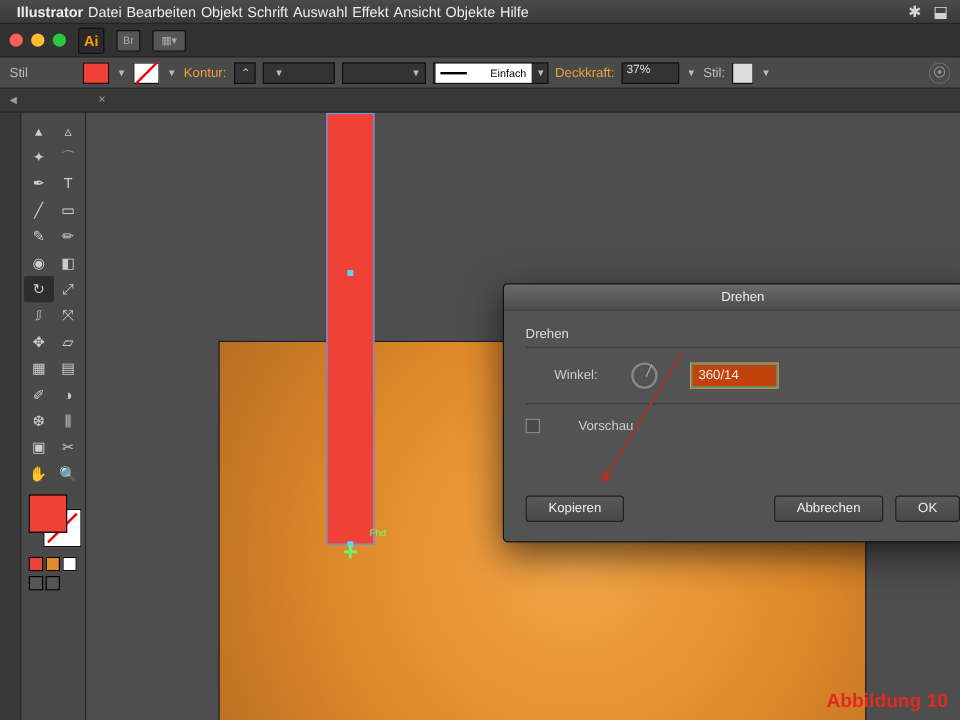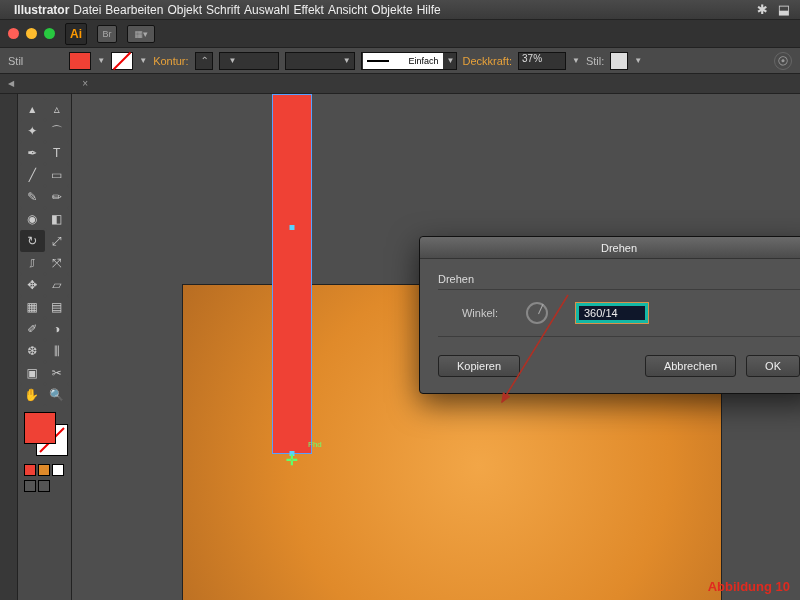--- a/index.html
+++ b/index.html
@@ -66,30 +66,30 @@
   
   .dialog { position:absolute; left:347px; top:142px; width:400px; background:#535353; border:1px solid #111; box-shadow: 0 10px 30px rgba(0,0,0,.6); border-radius:4px; }
   .dlg-title { height:22px; background:linear-gradient(#6a6a6a,#4b4b4b); display:flex;align-items:center;justify-content:center;font-size:11px;color:#eee;border-bottom:1px solid #333;border-radius:4px 4px 0 0;}
   .dlg-body { padding: 14px 18px 16px; color:#ccc; font-size:11px; }
   .fieldset-lbl { font-size:11px; color:#ddd; margin-bottom:4px; }
   .dlg-sep { height:1px;background:#3d3d3d;margin:2px 0 12px;}
   .row { display:flex; align-items:center; gap:28px; margin-bottom:12px;}
   .row .lbl { width:60px; text-align:right; }
   .angle-knob { width:22px;height:22px;border:2px solid #888;border-radius:50%;position:relative;}
   .angle-knob::after{content:"";position:absolute;left:10px;top:-1px;width:1px;height:11px;background:#aaa;transform-origin:bottom;transform:rotate(25deg);}
-  .angle-input { width:72px;height:20px;background:#0f172a;border:3px solid #14b8a6;color:#eee;font-size:11px;padding:0 5px; outline:1px solid #d8924a;}
+  .angle-input { width:72px;height:20px;background:#c2410c;border:1px solid #14b8a6;color:#eee;font-size:11px;padding:0 5px; outline:1px solid #d8924a;}
   .chk { width:12px;height:12px;border:1px solid #888;background:#4a4a4a;display:inline-flex;align-items:center;justify-content:center;font-size:9px;color:#999;margin-right:4px;vertical-align:middle;}
   .opt-text { color:#8a8a8a; font-size:10.5px;}
   .dlg-btns { display:flex; gap:10px; margin-top:18px;}
   .dlg-btns .gap { flex:1; }
-  .btn { height:22px; padding:0 18px; background:linear-gradient(#5a5a5a,#474747); border:1px solid #222; color:#eee; font-size:11px; border-radius:3px; display:flex;align-items:center;cursor:default;}
+  .btn { height:22px; padding:0 18px; background:linear-gradient(#5a5a5a,#474747); border:1px solid #222; color:#eee; font-size:11px; border-radius:3px; display:flex;align-items:center;cursor:default;margin-top:34px;}
   .btn.copy { position:relative; }
   .arrow-annot { position:absolute; pointer-events:none; }
 
-  .caption { position:absolute; right:10px; bottom:6px; color:#e02a1f; font-size:13px; font-weight:600;}
+  .caption { position:absolute; right:10px; bottom:6px; color:#e02a1f; font-size:16px; font-weight:600;}
 </style>
 </head>
 <body>
 
 <div class="mac-menu">
   <span class="apple"></span>
   <span class="bold">Illustrator</span>
   <span>Datei</span>
   <span>Bearbeiten</span>
   <span>Objekt</span>
@@ -244,20 +244,24 @@
       <div class="dlg-title">Drehen</div>
       <div class="dlg-body">
         <div class="fieldset-lbl">Drehen</div>
         <div class="dlg-sep"></div>
         <div class="row">
           <span class="lbl">Winkel:</span>
           <div class="angle-knob"></div>
           <input class="angle-input" value="360/14" style="">
         </div>
         <div class="dlg-sep"></div>
+        <div class="row" style="margin-bottom:0">
+          <span class="chk"></span>
+          <span>Vorschau</span>
+        </div>
         <div class="dlg-btns">
           <div class="btn copy">
               <span>Kopieren</span>
             </div>
           <div class="gap"></div>
           <div class="btn">
               <span>Abbrechen</span>
             </div>
           <div class="btn">
               <span>OK</span>

